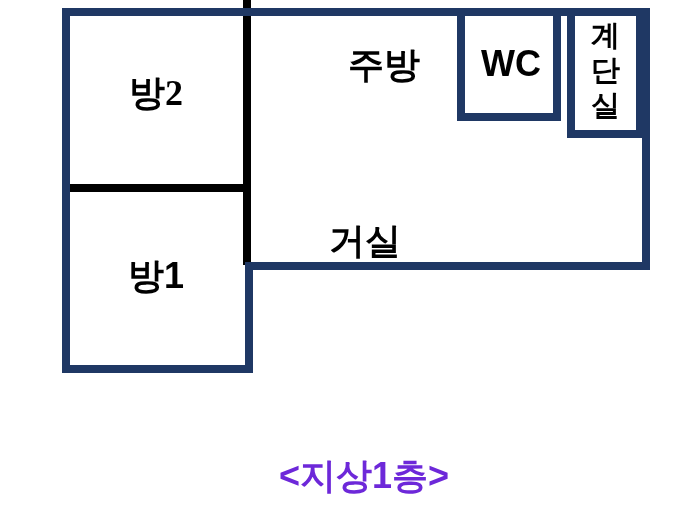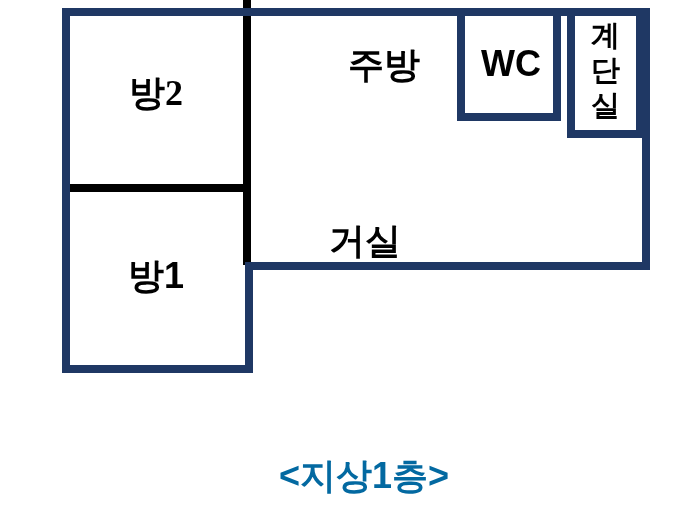--- a/index.html
+++ b/index.html
@@ -55,21 +55,21 @@
     line-height: 35px;
     color: #000000;
   }
   .caption {
     position: absolute;
     left: 364px;
     top: 476px;
     transform: translate(-50%, -50%);
     font-size: 36px;
     font-weight: bold;
-    color: #0369a1;
+    color: #6d28d9;
     white-space: nowrap;
     z-index: 4;
   }
 
   
   .wall-top              { left: 62px;  top: 8px;   width: 588px; height: 8px; }
   .wall-left             { left: 62px;  top: 8px;   width: 8px;   height: 365px; }
   .wall-right            { left: 642px; top: 8px;   width: 8px;   height: 262px; }
   .wall-mid-bottom       { left: 245px; top: 262px; width: 405px; height: 8px; }
   .wall-left-block-bottom{ left: 62px;  top: 365px; width: 191px; height: 8px; }

